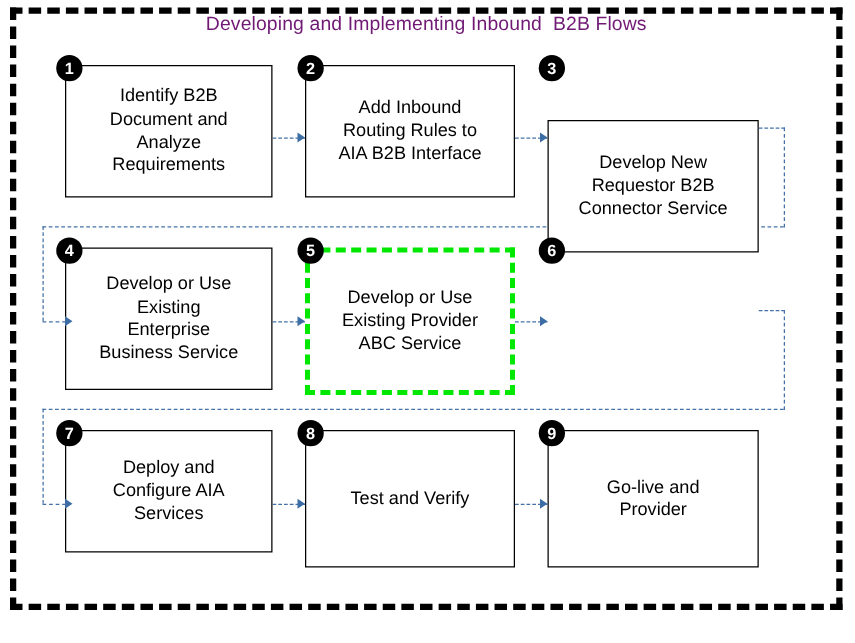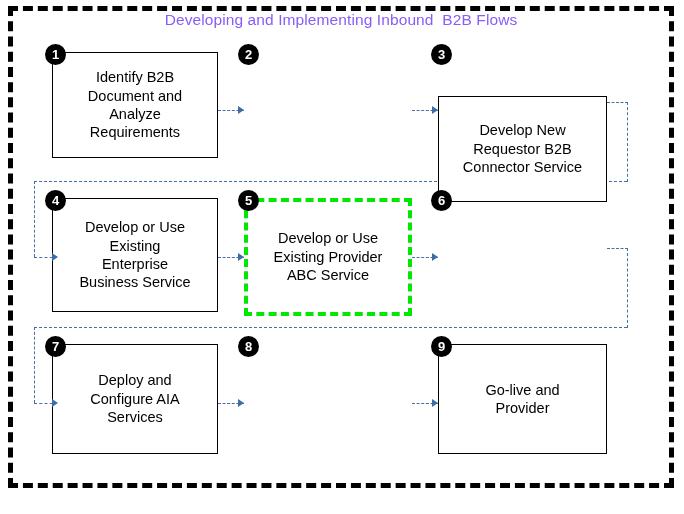--- a/index.html
+++ b/index.html
@@ -29,21 +29,21 @@
   }
 
   
   #diagram-title {
     position: absolute;
     left: 8px;
     top: 11px;
     width: 666px;
     text-align: center;
     font-size: 15.5px;
-    color: #8b5cf6;
+    color: #701a75;
     letter-spacing: 0.1px;
     white-space: pre;
   }
 
   
   .step-box {
     position: absolute;
     box-sizing: border-box;
     border: 1px solid #000000;
     background: #ffffff;
@@ -146,20 +146,25 @@
   <div class="arrow-head" style="left:432px; top:399px;"></div>
 
   <div class="step-box" style="left:52px; top:52px; width:166px; height:106px;">
     <span class="step-label">Identify B2B
 Document and
 Analyze
 Requirements</span>
   </div>
   <div class="step-badge" style="left:45px; top:44px;">1</div>
 
+  <div class="step-box" style="left:244px; top:52px; width:168px; height:106px;">
+    <span class="step-label">Add Inbound
+Routing Rules to
+AIA B2B Interface</span>
+  </div>
   <div class="step-badge" style="left:238px; top:44px;">2</div>
 
   <div class="step-box" style="left:438px; top:52px; width:169px; height:106px;margin-top:44px;">
     <span class="step-label">Develop New
 Requestor B2B
 Connector Service</span>
   </div>
   <div class="step-badge" style="left:431px; top:44px;">3</div>
 
   <div class="step-box" style="left:52px; top:198px; width:166px; height:114px;">
@@ -172,27 +177,30 @@
 
   <div class="step-box highlight" style="left:244px; top:198px; width:168px; height:118px;">
     <span class="step-label">Develop or Use
 Existing Provider
 ABC Service</span>
   </div>
   <div class="step-badge" style="left:238px; top:190px;">5</div>
 
   <div class="step-badge" style="left:431px; top:190px;">6</div>
 
-  <div class="step-box" style="left:52px; top:344px; width:166px; height:110px;">
+  <div class="step-box" style="left:52px; top:344px; width:166px; height:98px;">
     <span class="step-label">Deploy and
 Configure AIA
 Services</span>
   </div>
   <div class="step-badge" style="left:45px; top:336px;">7</div>
 
+  <div class="step-box" style="left:244px; top:344px; width:168px; height:110px;">
+    <span class="step-label">Test and Verify</span>
+  </div>
   <div class="step-badge" style="left:238px; top:336px;">8</div>
 
   <div class="step-box" style="left:438px; top:344px; width:169px; height:110px;">
     <span class="step-label">Go-live and
 Provider</span>
   </div>
   <div class="step-badge" style="left:431px; top:336px;">9</div>
 
 </div>
 

